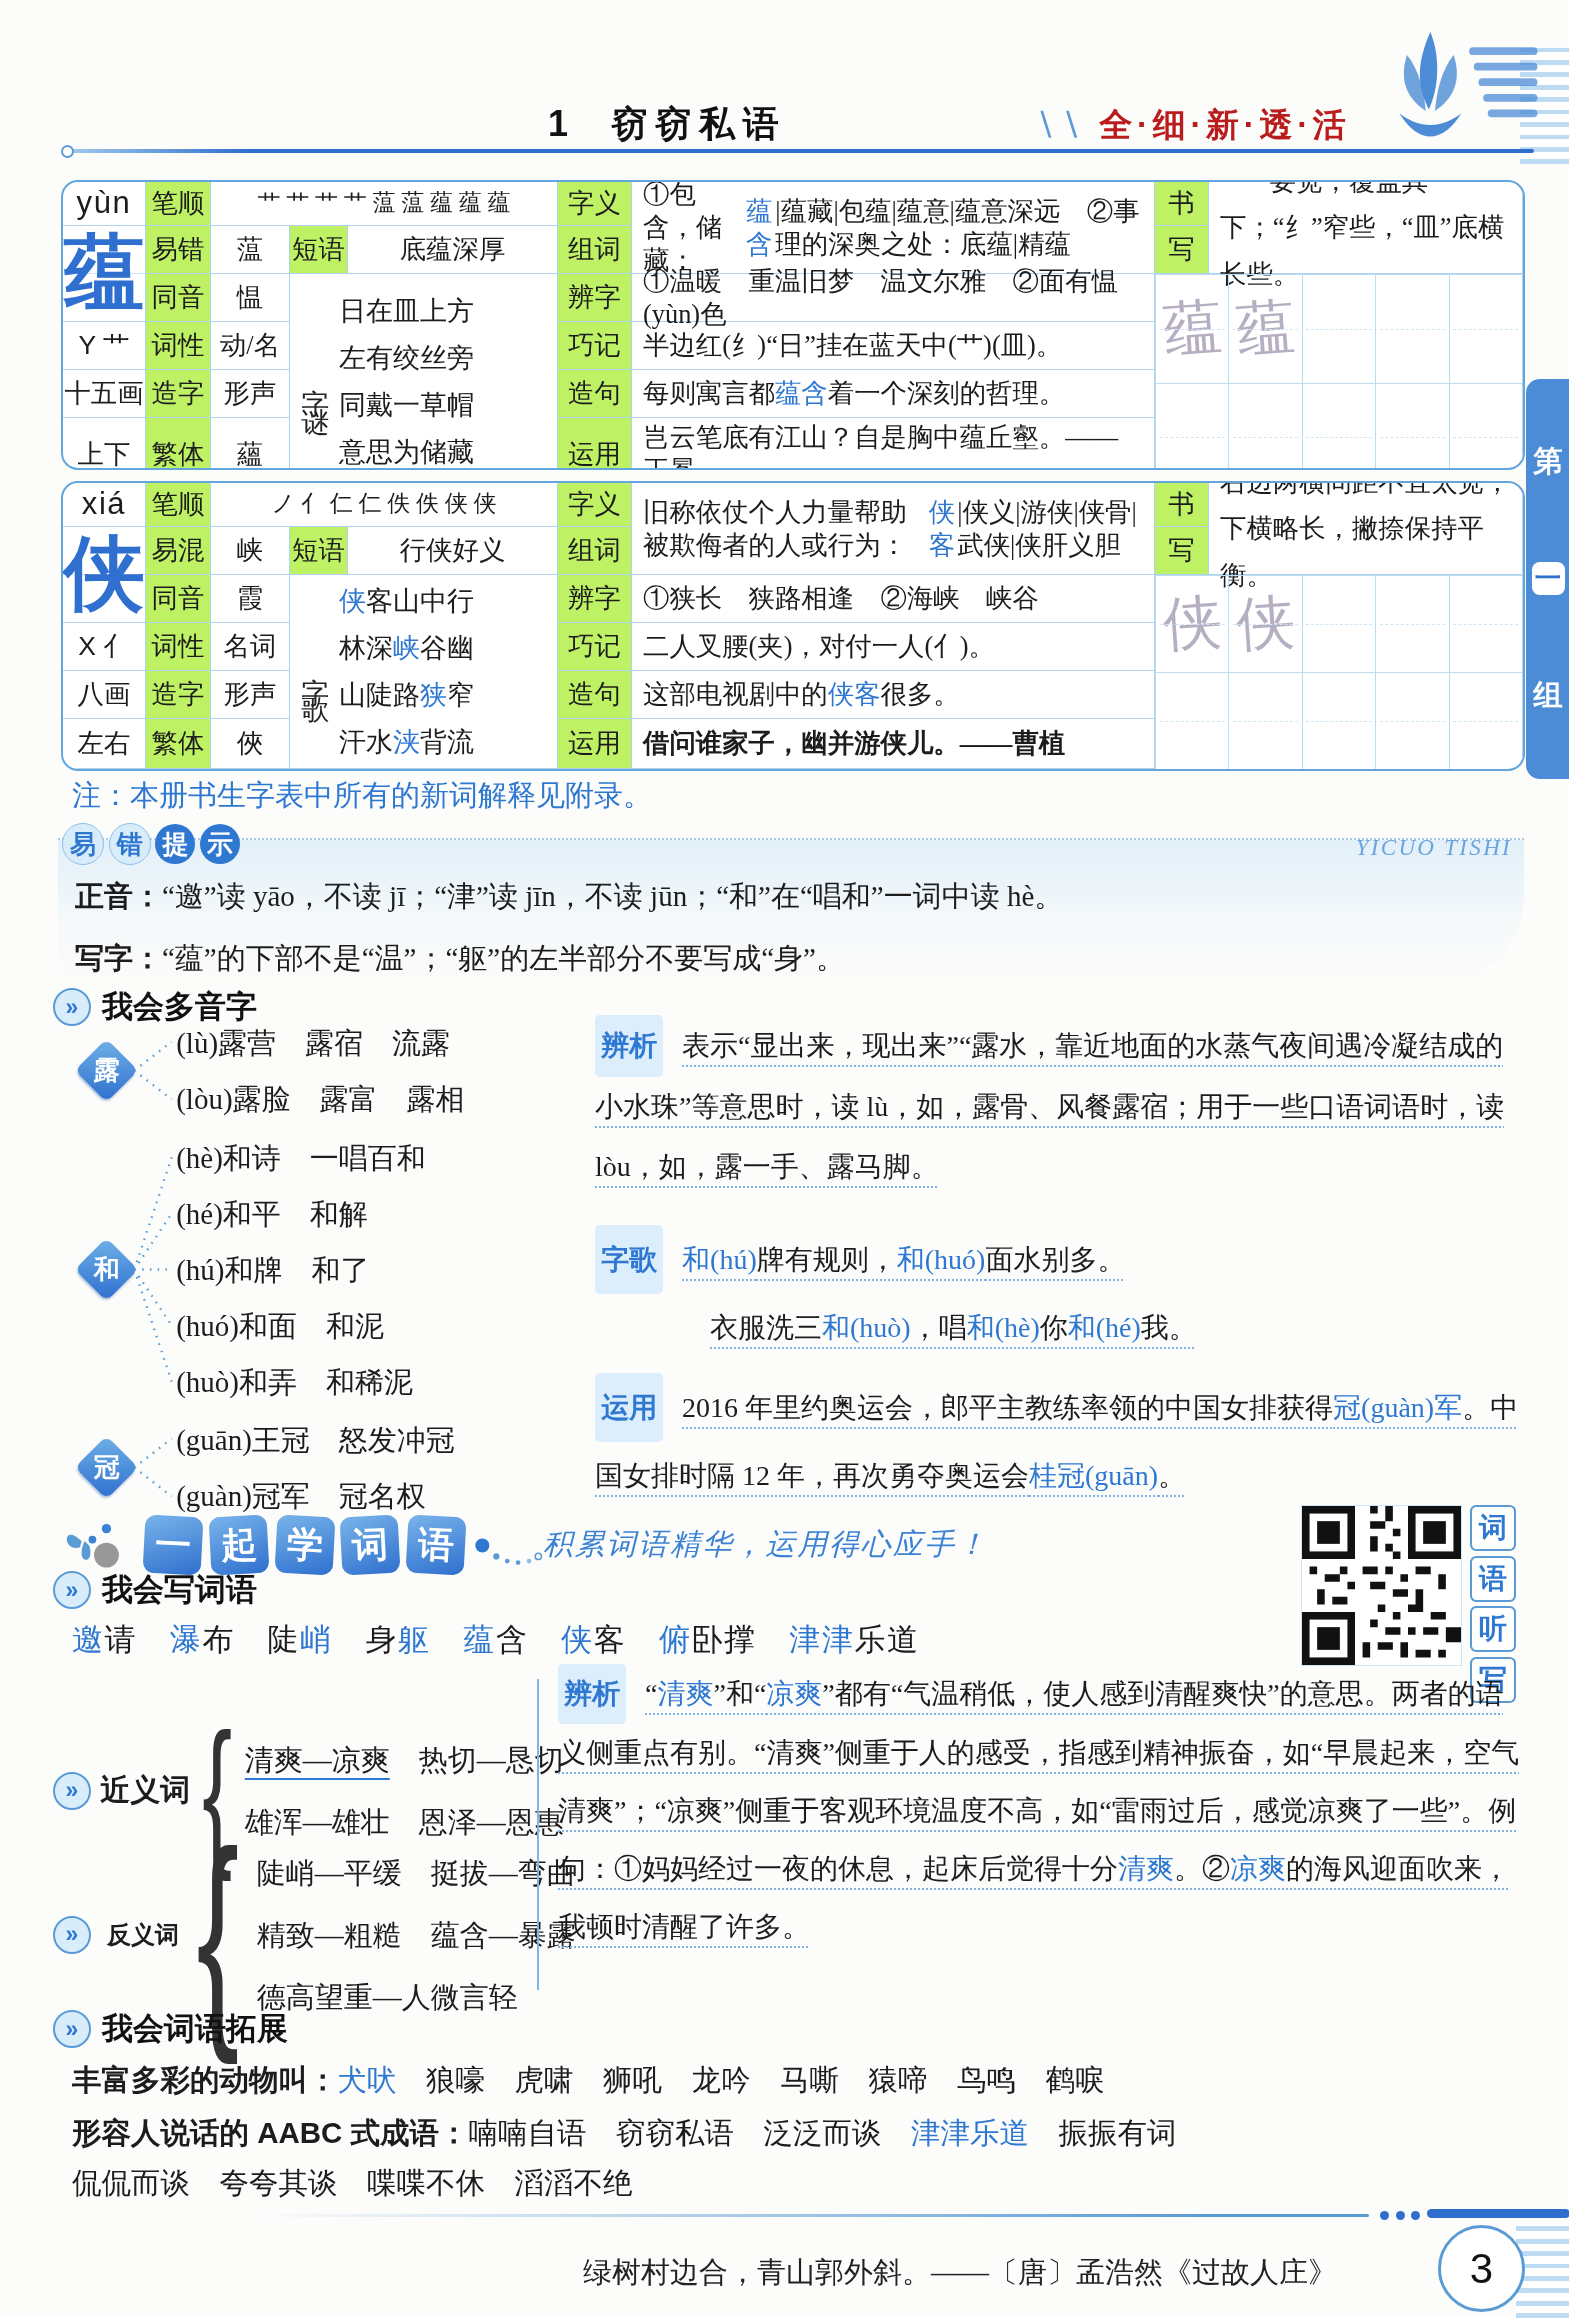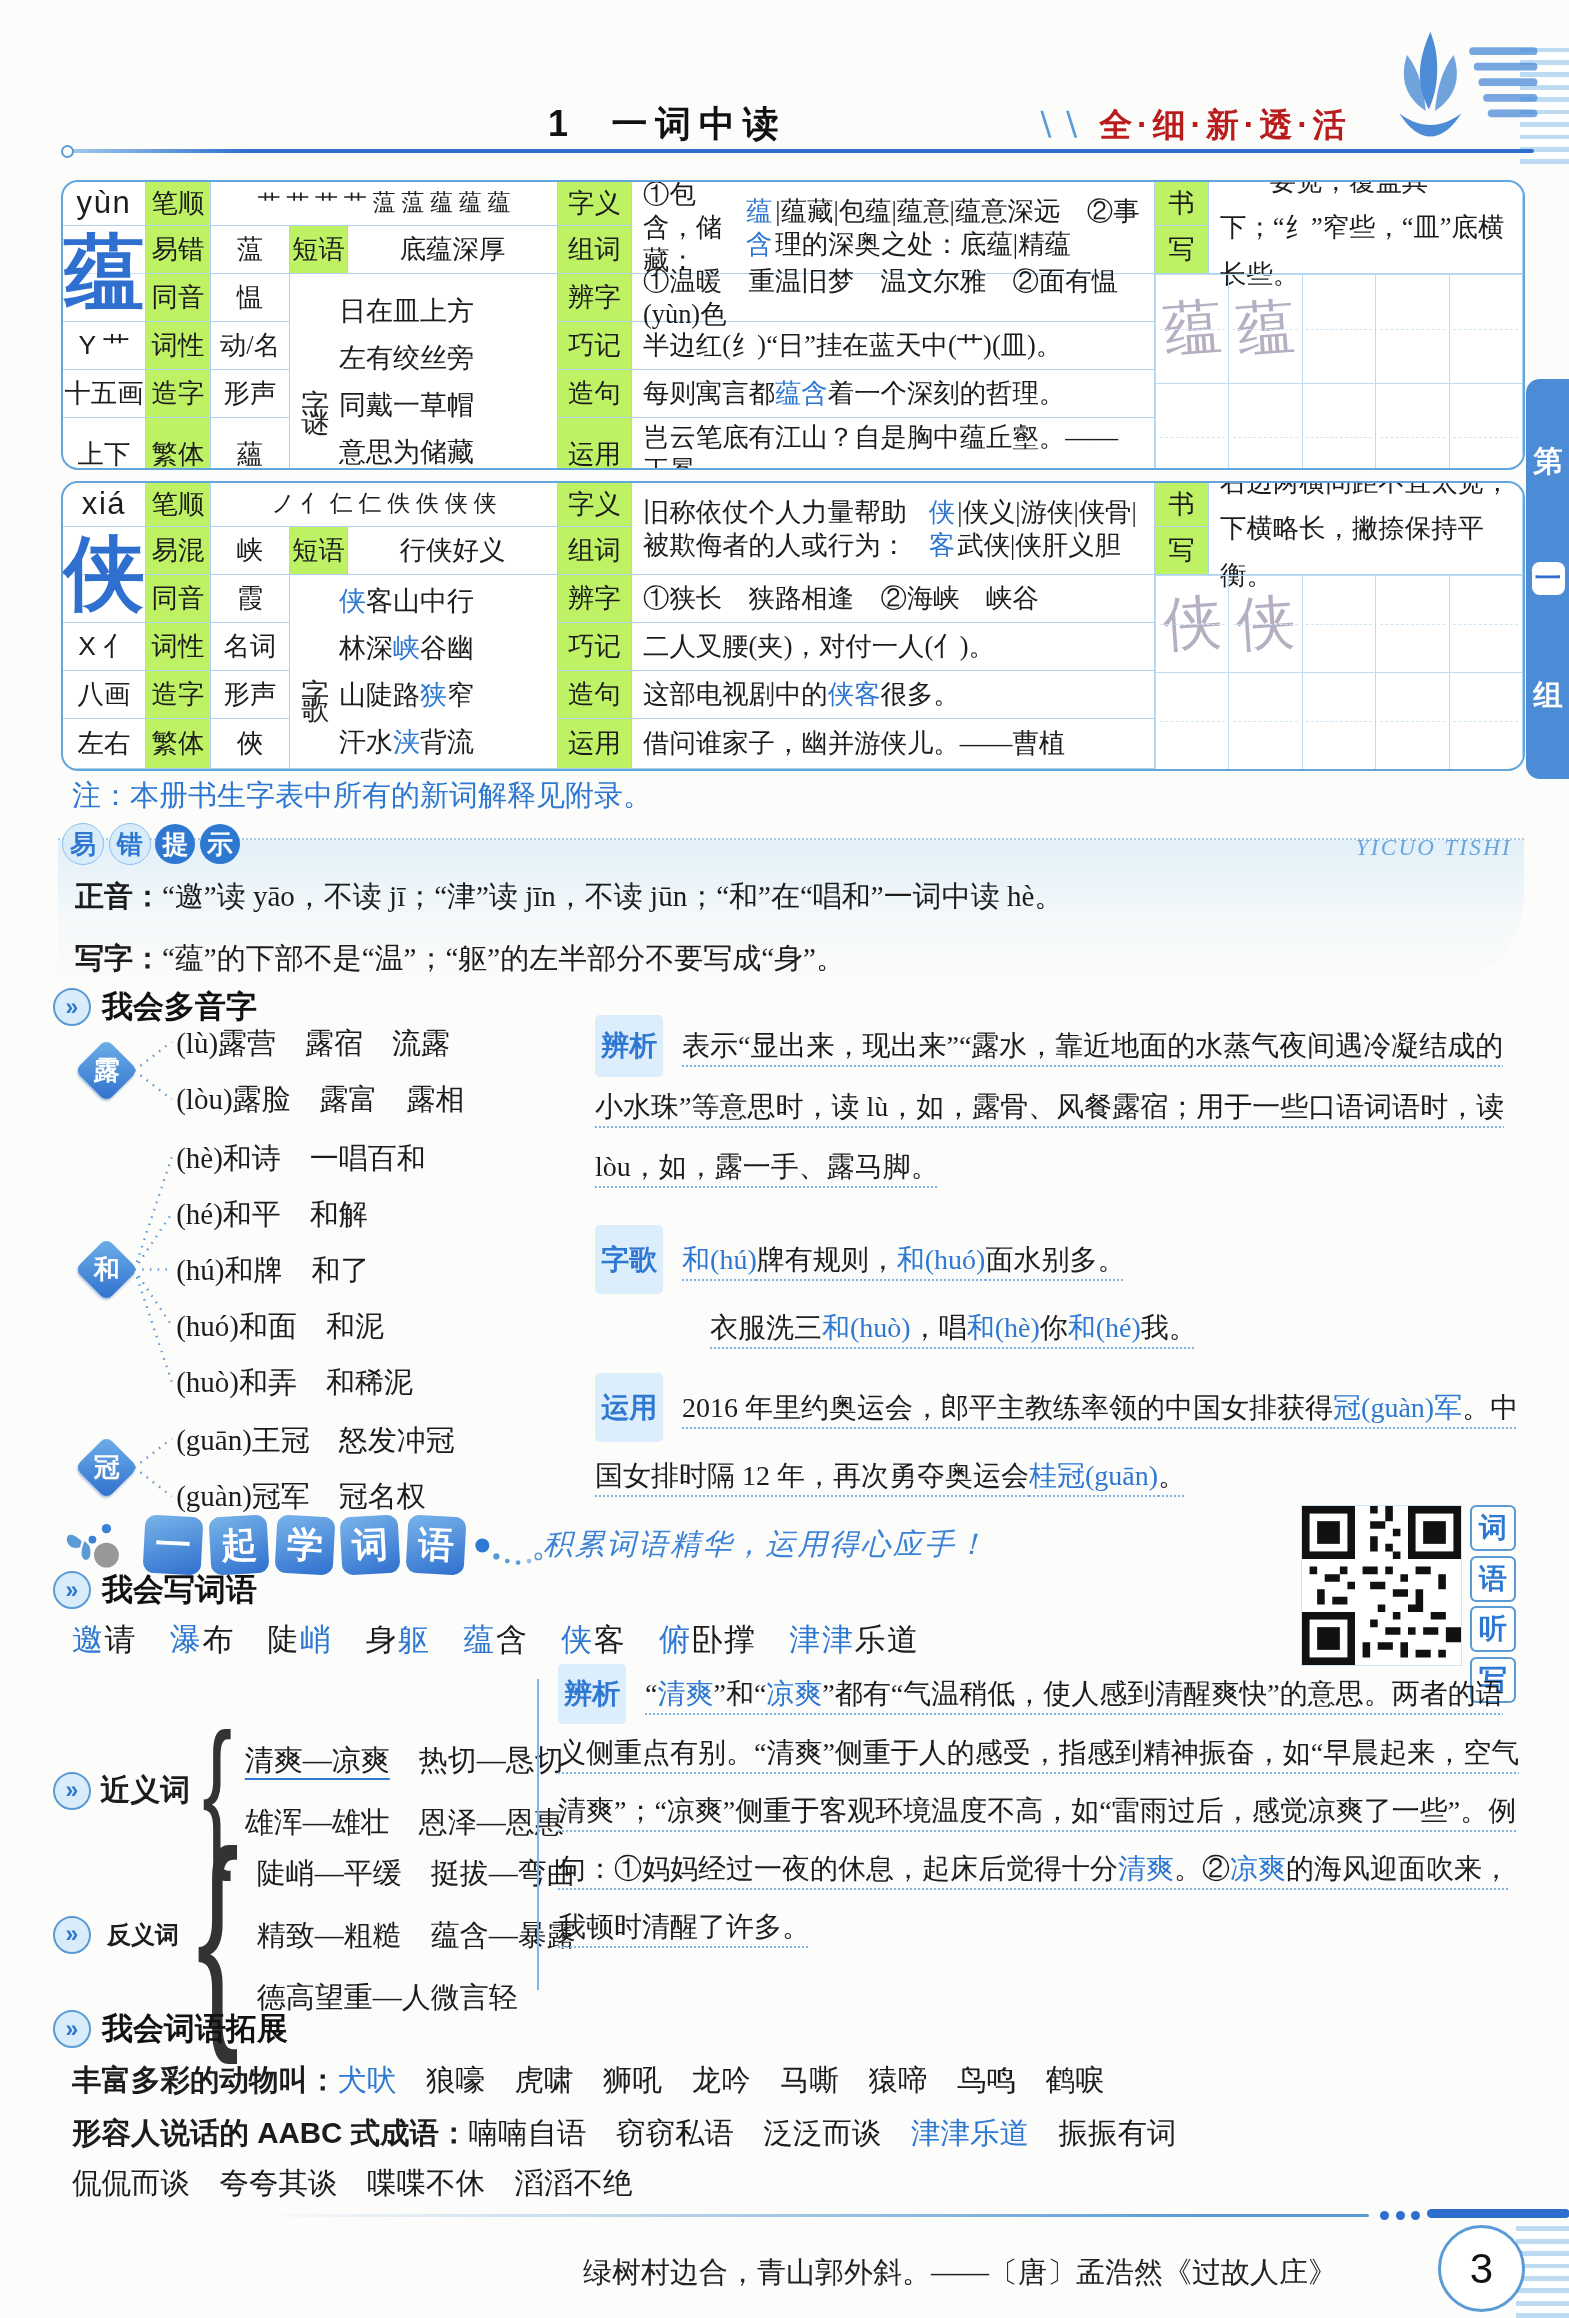--- a/index.html
+++ b/index.html
@@ -117,21 +117,21 @@
       <rect x="138" y="100" width="70" height="10" rx="5" opacity=".75"></rect>
       <rect x="144" y="120" width="64" height="10" rx="5" opacity=".75"></rect>
       <path d="M70 20 C55 55 50 85 68 120 C80 95 84 55 70 20 Z"></path>
       <path d="M40 50 C30 80 38 105 64 122 C62 98 56 70 40 50 Z" opacity=".8"></path>
       <path d="M100 50 C110 80 102 105 76 122 C78 98 84 70 100 50 Z" opacity=".8"></path>
       <path d="M30 125 C55 145 85 145 110 125 C85 165 55 165 30 125 Z"></path>
     </g>
   </svg>
 
   <div class="abs title" style="left:548px;top:100px;">
-    <span>1</span>&nbsp;&nbsp;<span>一词中读</span>
+    <span>1</span>&nbsp;&nbsp;<span>窃窃私语</span>
   </div>
   <div class="abs slogan" style="left:1034px;top:103px;">全·细·新·透·活</div>
   <div class="abs hrule" style="left:72px;top:149px;width:1462px;"></div>
 
   <div class="abs sidetab" style="right:0;top:379px;">
     <span class="wch">第</span>
     <span class="wbox">一</span>
     <span class="wch">组</span>
   </div>
 
@@ -287,21 +287,21 @@
     <div class="cell cl content-cell" style="grid-column:7;grid-row:5;">
         <span>这部电视剧中的</span>
         <span class="hl">侠客</span>
         <span>很多。</span>
       </div>
 
     <div class="cell" style="grid-column:1;grid-row:6;">左右</div>
     <div class="cell lab" style="grid-column:2;grid-row:6;">繁体</div>
     <div class="cell content-cell" style="grid-column:3;grid-row:6;">俠</div>
     <div class="cell lab" style="grid-column:6;grid-row:6;">运用</div>
-    <div class="cell cl content-cell" style="grid-column:7;grid-row:6;">
+    <div class="cell cl content-cell" style="grid-column:7;grid-row:6;font-weight:bold;">
         <span>借问谁家子，幽并游侠儿。——曹植</span>
       </div>
   </div>
 
   <div class="abs note" style="left:72px;top:776px;">注：本册书生字表中所有的新词解释见附录。</div>
 
   <div class="abs band" style="top:838px;"></div>
   <div class="abs badge" style="left:62px;top:823px;">
     <span class="bchip o">易</span>
     <span class="bchip o">错</span>

